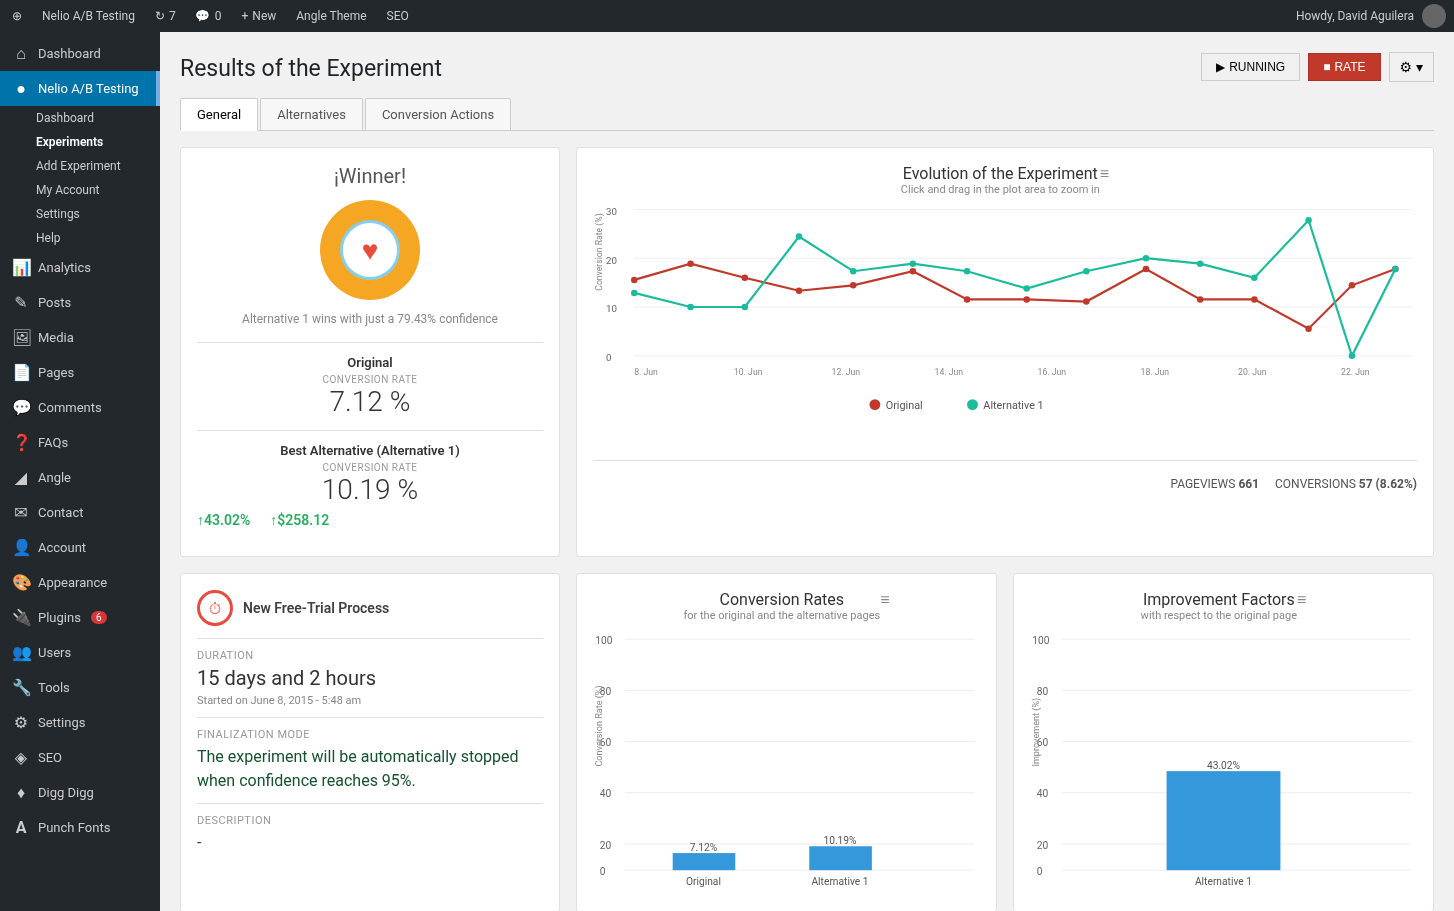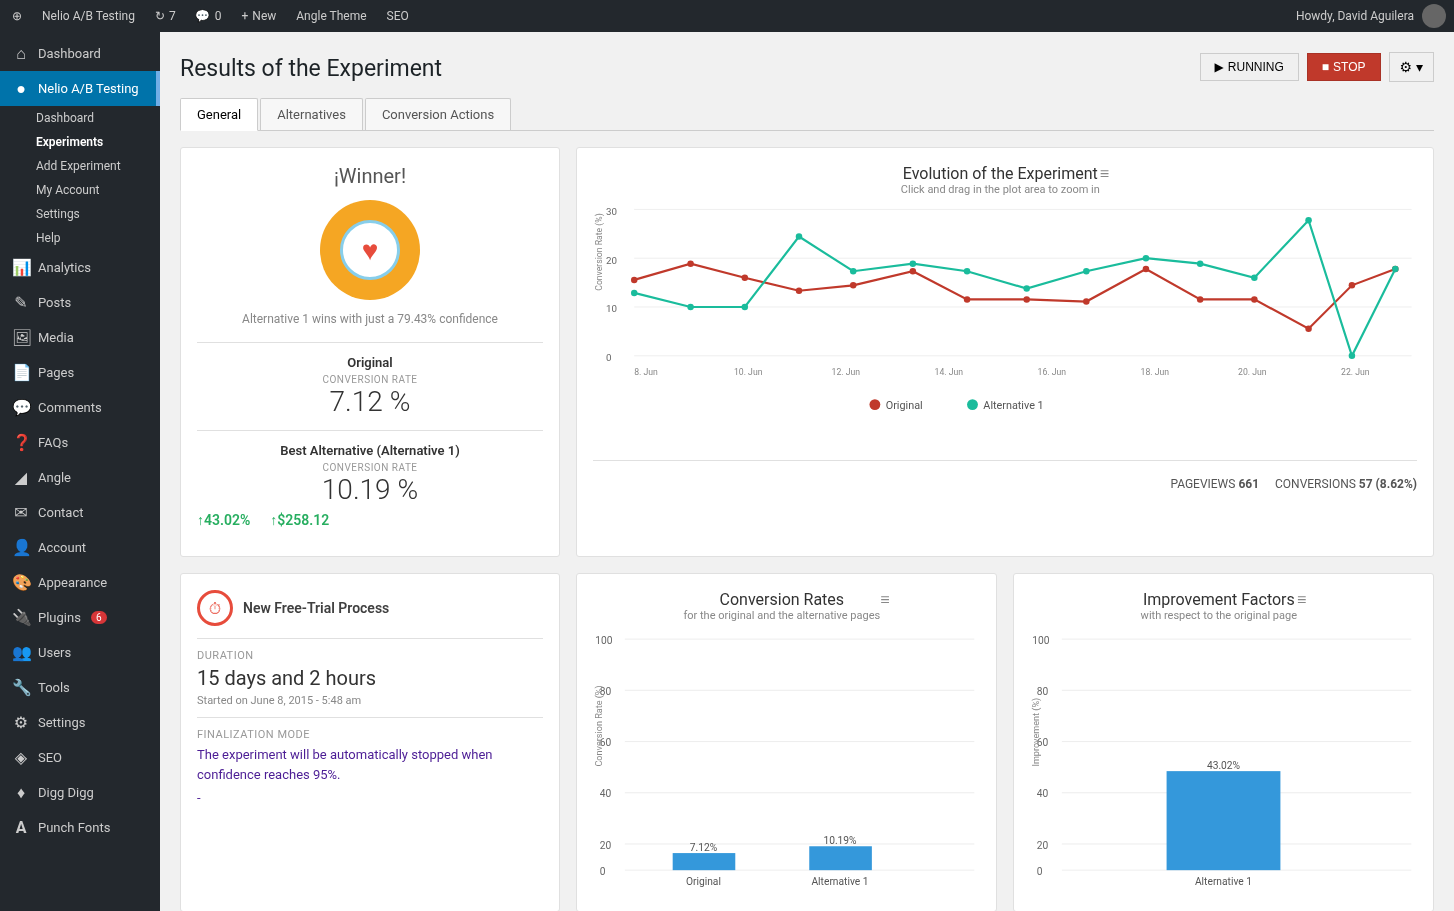--- a/index.html
+++ b/index.html
@@ -164,21 +164,21 @@
       border: 3px solid #e74c3c;
       display: flex; align-items: center; justify-content: center;
       color: #e74c3c;
       font-size: 16px;
     }
     .exp-header { display: flex; align-items: center; gap: 10px; margin-bottom: 12px; }
     .exp-name { font-size: 14px; font-weight: 600; color: #404040; }
     .section-label { font-size: 11px; color: #999; text-transform: uppercase; letter-spacing: 0.5px; border-top: 1px solid #e0e0e0; padding-top: 10px; margin-top: 10px; }
     .section-value { font-size: 20px; color: #333; margin: 4px 0; }
     .section-date { font-size: 11px; color: #888; }
-    .section-desc { font-size: 13px; color: #4c1d95; margin-top: 4px; line-height: 1.5; }
+    .section-desc { font-size: 16px; color: #14532d; margin-top: 4px; line-height: 1.5; }
     .pageviews-bar { display: flex; gap: 20px; padding-top: 10px; border-top: 1px solid #e0e0e0; margin-top: 10px; font-size: 12px; color: #555; }
 
     
     .improvement-card { }
   </style>
 </head>
 <body>
 
 <div id="wpadminbar">
   <div class="bar-item">⊕</div>
@@ -302,21 +302,21 @@
 
     <div class="page-header">
       <h1 class="page-title">Results of the Experiment</h1>
       <div class="header-actions">
         <button class="btn-running">
           <span>▶</span>
           <span>RUNNING</span>
         </button>
         <button class="btn-stop">
           <span>■</span>
-          <span>STOP</span>
+          <span>RATE</span>
         </button>
         <button class="btn-gear">
           <span>⚙</span> ▾
         </button>
       </div>
     </div>
 
     <div class="tabs">
       <div class="tab active">General</div>
       <div class="tab">Alternatives</div>
@@ -440,20 +440,21 @@
       <div class="card exp-card">
         <div class="exp-header">
           <div class="exp-icon">⏱</div>
           <div class="exp-name">New Free-Trial Process</div>
         </div>
         <div class="section-label">Duration</div>
         <div class="section-value">15 days and 2 hours</div>
         <div class="section-date">Started on June 8, 2015 - 5:48 am</div>
         <div class="section-label">Finalization Mode</div>
         <div class="section-desc">The experiment will be automatically stopped when confidence reaches 95%.</div>
+        <div class="section-label">Description</div>
         <div class="section-desc">-</div>
       </div>
 
       <div class="card chart-card">
         <div class="chart-header">
           <div>
             <div class="chart-title">Conversion Rates</div>
             <div class="chart-subtitle">for the original and the alternative pages</div>
           </div>
           <span class="hamburger-icon">≡</span>

